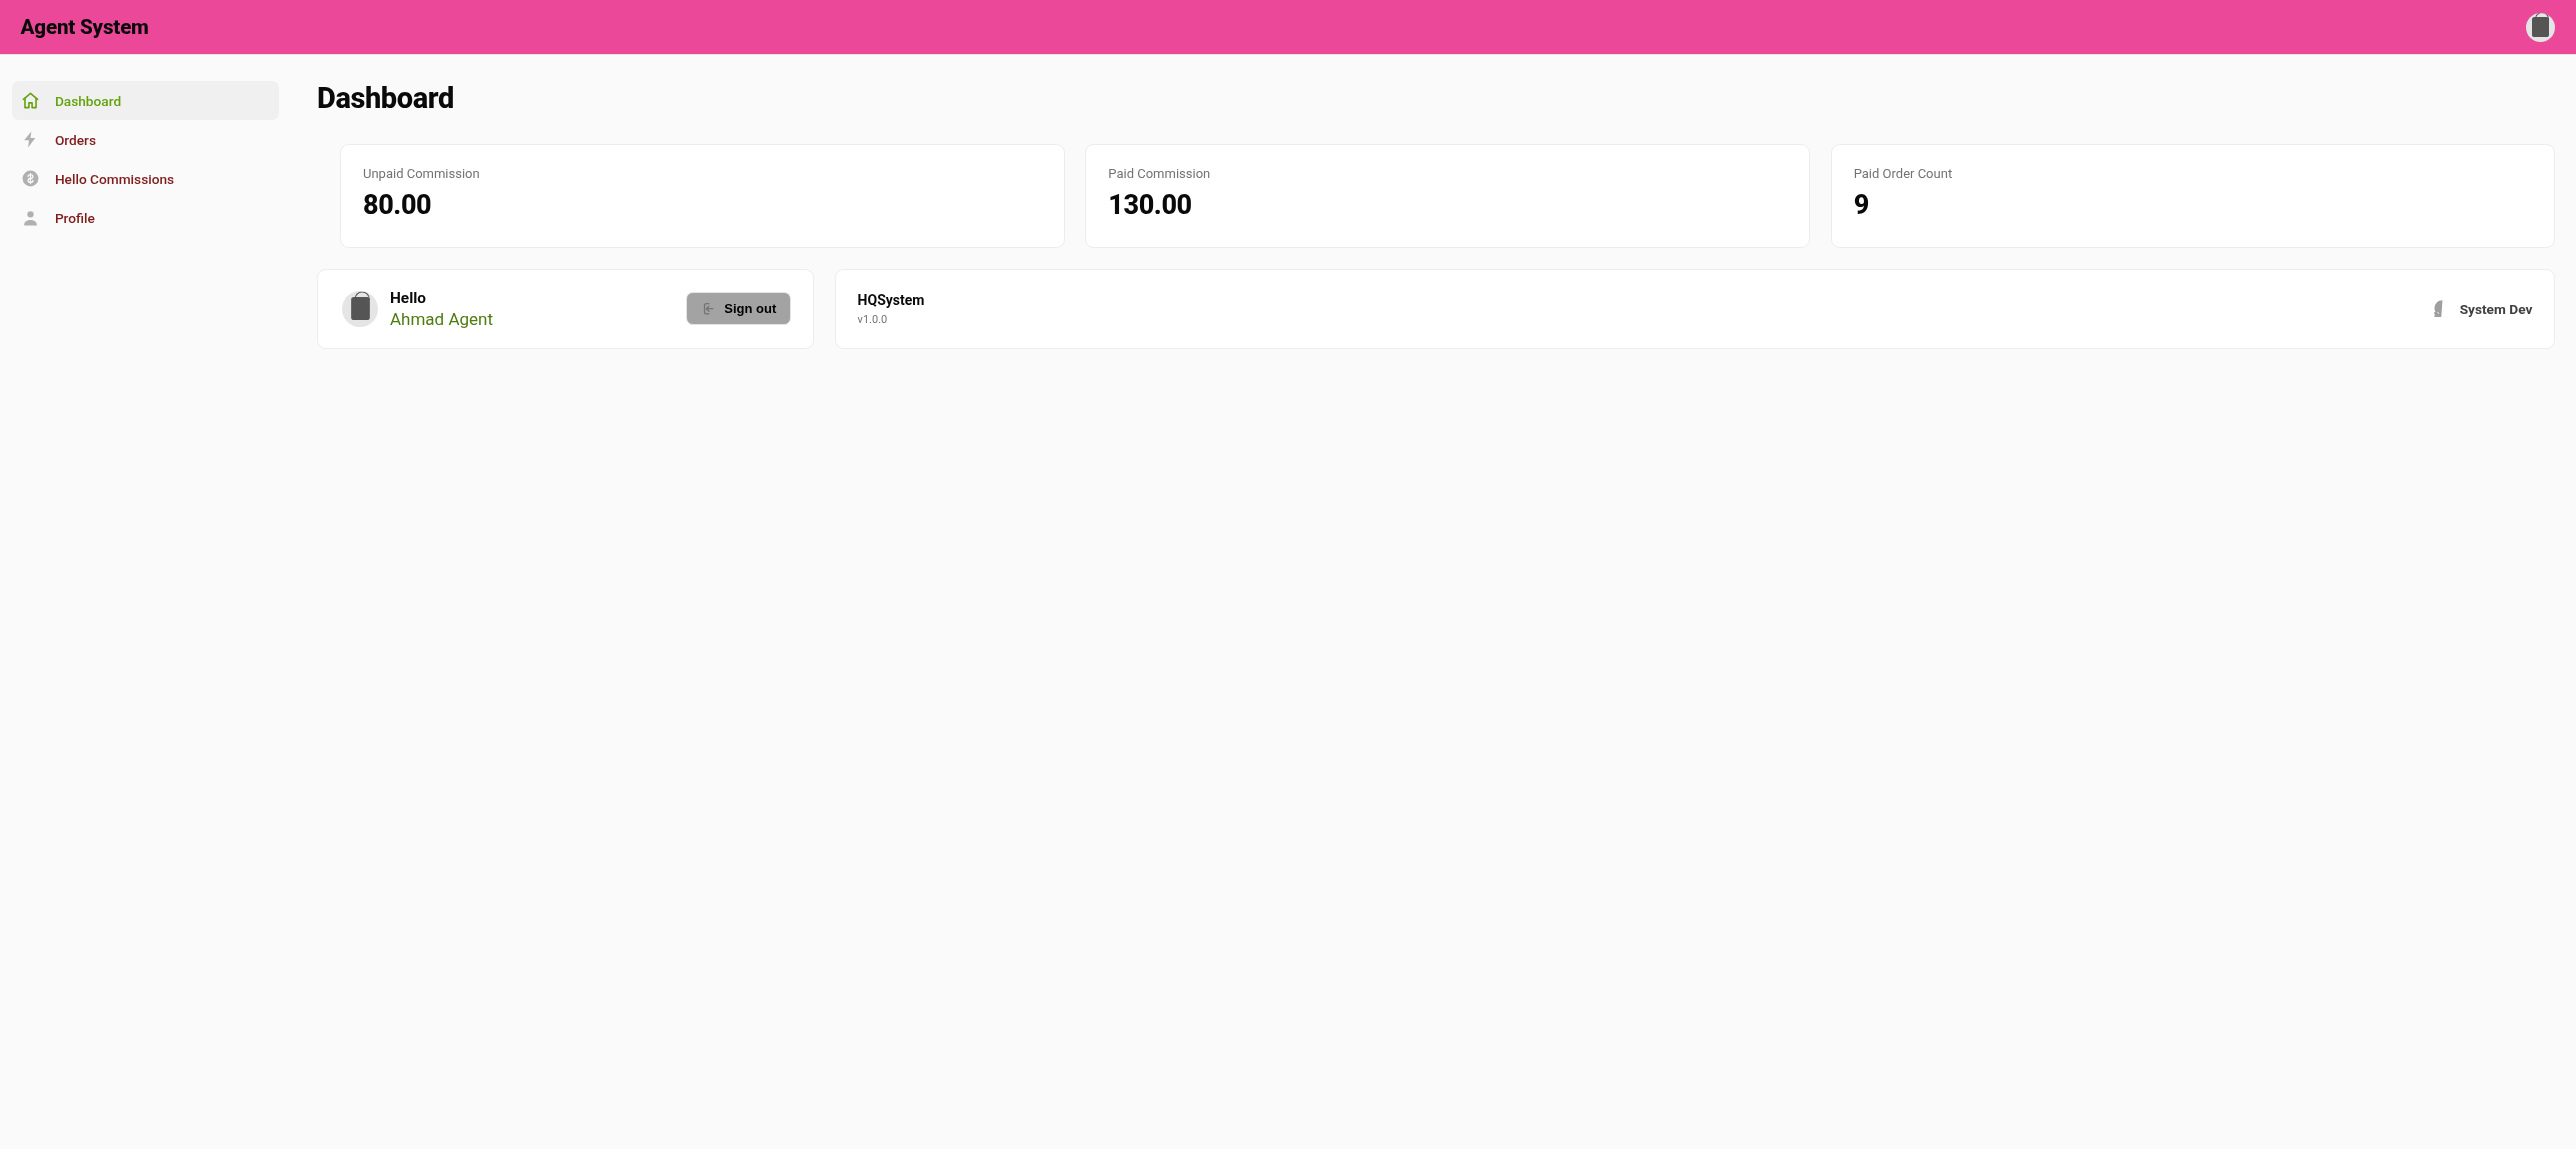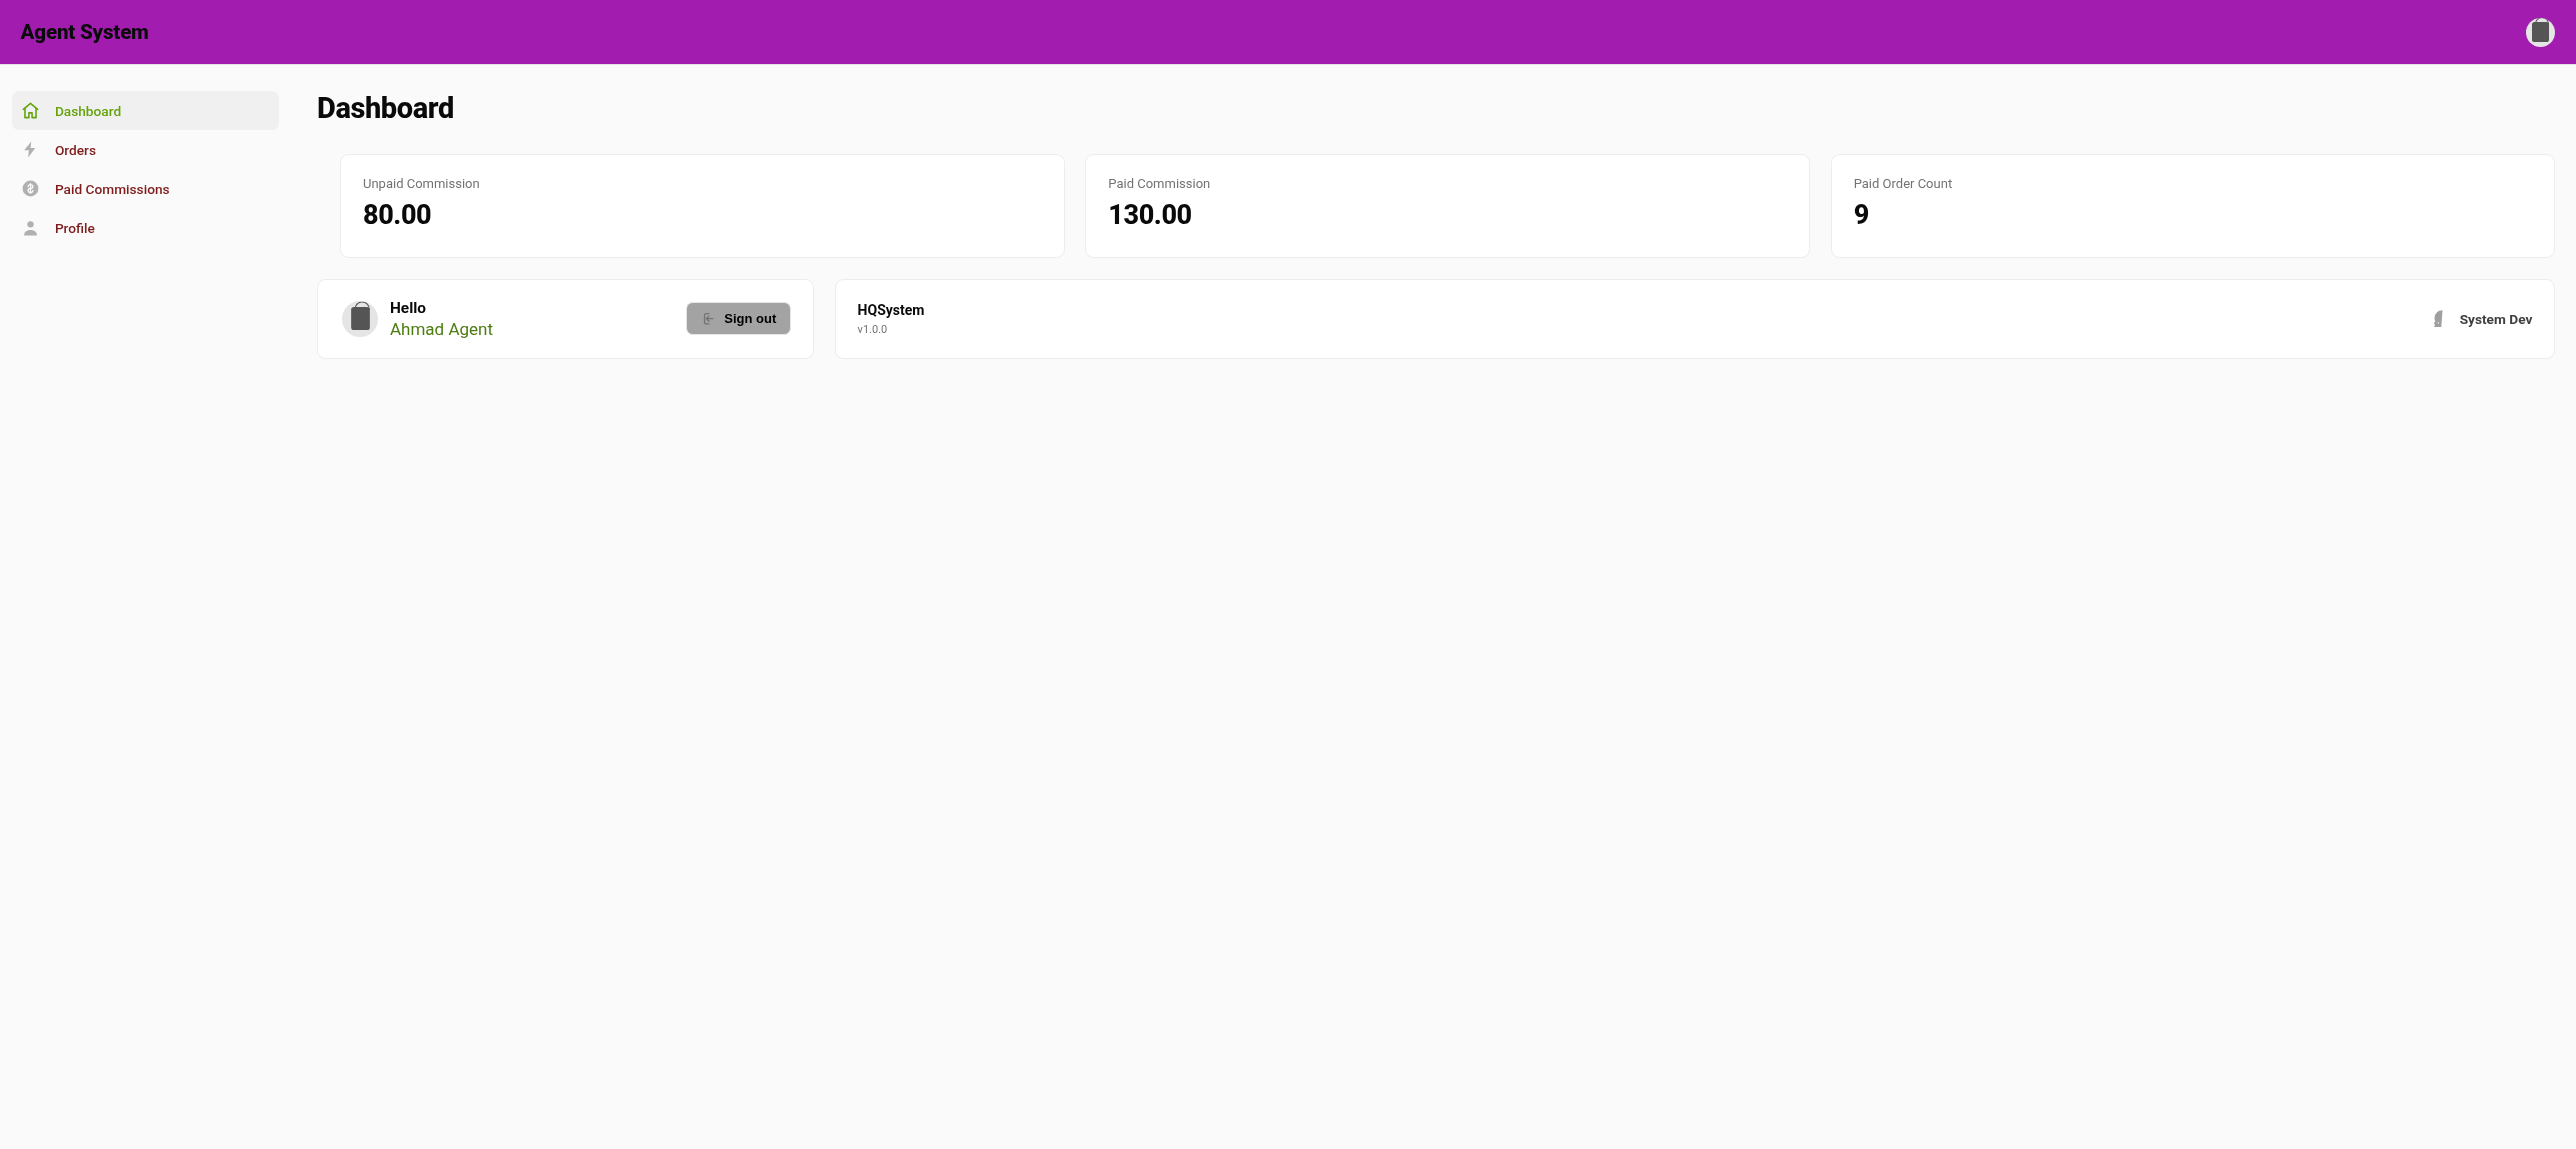--- a/index.html
+++ b/index.html
@@ -5,22 +5,22 @@
   * { box-sizing: border-box; margin: 0; padding: 0; }
   html, body {
     width: 100%;
     height: 100%;
     font-family: -apple-system, BlinkMacSystemFont, "Segoe UI", Roboto, "Helvetica Neue", Arial, sans-serif;
     background: #fafafa;
     color: #0a0a0a;
   }
   
   .topbar {
-    height: 65px;
-    background: #a21caf;
+    height: 55px;
+    background: #ec4899;
     border-bottom: 0.9px solid #e5e5e5;
     display: flex;
     align-items: center;
     justify-content: space-between;
     padding: 0 20.6px;
   }
   .app-title {
     font-size: 20.6px;
     font-weight: 800;
     letter-spacing: -0.2px;
@@ -252,21 +252,21 @@
       </span>
       <span>Orders</span>
     </div>
     <div class="nav-item">
       <span class="nav-icon fill">
         <svg viewBox="0 0 24 24">
             <circle cx="12" cy="12" r="10"></circle>
             <path d="M12 6v12M9 9.5c0-1.4 1.3-2.5 3-2.5s3 1.1 3 2.5-1.3 2.5-3 2.5-3 1.1-3 2.5 1.3 2.5 3 2.5 3-1.1 3-2.5" fill="none" stroke="#fafafa" stroke-width="1.6" stroke-linecap="round"></path>
           </svg>
       </span>
-      <span>Paid Commissions</span>
+      <span>Hello Commissions</span>
     </div>
     <div class="nav-item">
       <span class="nav-icon fill">
         <svg viewBox="0 0 24 24">
             <circle cx="12" cy="8" r="4"></circle>
             <path d="M4 21c0-4 4-6 8-6s8 2 8 6v1H4v-1z"></path>
           </svg>
       </span>
       <span>Profile</span>
     </div>

